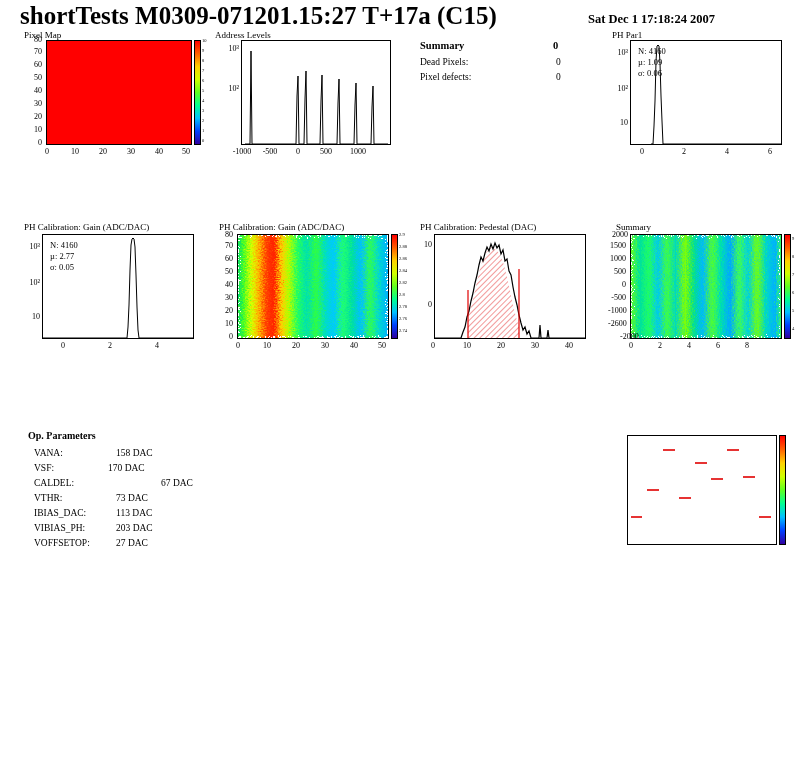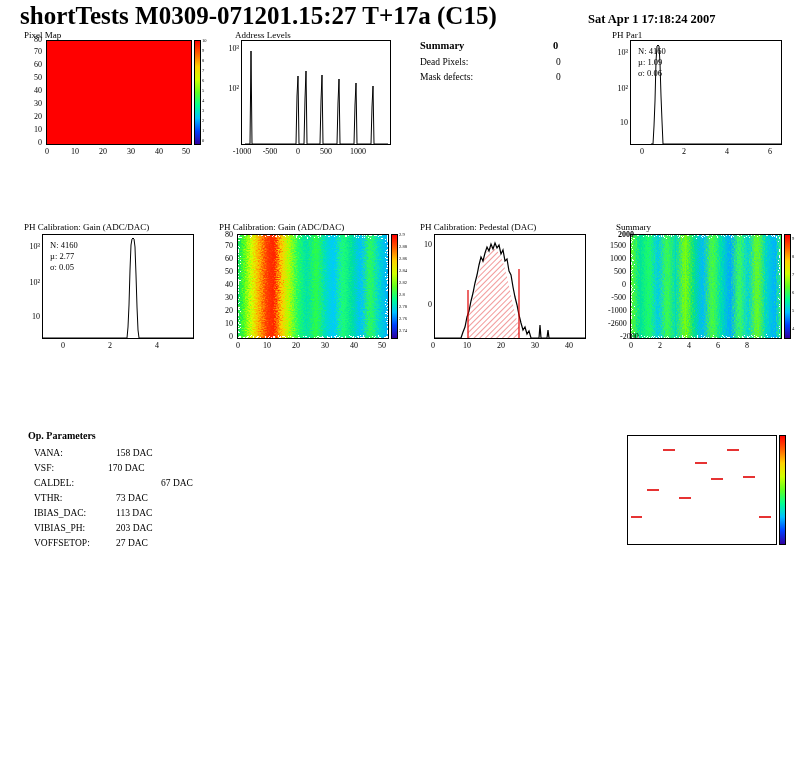--- a/index.html
+++ b/index.html
@@ -19,21 +19,21 @@
   .summary-title{font-size:10.5px;font-weight:bold;font-family:"Liberation Serif",serif;}
   .summary-row{font-size:9.5px;font-family:"Liberation Serif",serif;}
   .op-title{font-size:10px;font-weight:bold;font-family:"Liberation Serif",serif;}
   .op-row{font-size:9.5px;font-family:"Liberation Serif",serif;}
   svg{display:block;}
 </style>
 </head>
 <body>
 
 <div class="abs title">shortTests M0309-071201.15:27 T+17a (C15)</div>
-<div class="abs datestamp">Sat Apr  1 17:18:24 2007</div>
+<div class="abs datestamp">Sat Dec  1 17:18:24 2007</div>
 
 <div class="panel" style="left:20px;top:30px;width:175px;height:125px;">
   <div class="panel-title abs" style="left:4px;top:0px;">Pixel Map</div>
   <div class="frame" style="left:26px;top:10px;width:146px;height:105px;">
     <div style="position:absolute;left:0;top:0;right:0;bottom:0;background:#ff0000;"></div>
   </div>
 
   <div class="axlabel r" style="left:4px;top:108px;width:18px;">0</div>
   <div class="axlabel r" style="left:4px;top:95px;width:18px;">10</div>
   <div class="axlabel r" style="left:4px;top:82px;width:18px;">20</div>
@@ -59,41 +59,41 @@
   <div class="cbar-lab" style="left:182px;top:48px;">6</div>
   <div class="cbar-lab" style="left:182px;top:58px;">5</div>
   <div class="cbar-lab" style="left:182px;top:68px;">4</div>
   <div class="cbar-lab" style="left:182px;top:78px;">3</div>
   <div class="cbar-lab" style="left:182px;top:88px;">2</div>
   <div class="cbar-lab" style="left:182px;top:98px;">1</div>
   <div class="cbar-lab" style="left:182px;top:108px;">0</div>
 </div>
 
 <div class="panel" style="left:215px;top:30px;width:185px;height:125px;">
-  <div class="panel-title abs" style="left:20px;top:0px;">Address Levels</div>
+  <div class="panel-title abs" style="left:0;top:0px;">Address Levels</div>
   <div class="frame" style="left:26px;top:10px;width:150px;height:105px;">
     <svg width="148" height="103" viewBox="0 0 148 103">
       <polyline fill="none" stroke="#000" stroke-width="1" points="3,103 8,103 9,10 10,103 12,103 54,103 55,55 56,35 57,103 58,103 62,103 63,58 64,30 65,103 66,103 78,103 79,60 80,34 81,103 82,103 95,103 96,62 97,38 98,103 99,103 112,103 113,64 114,42 115,103 116,103 129,103 130,66 131,45 132,103 133,103 146,103"></polyline>
     </svg>
   </div>
   <div class="axlabel r" style="left:2px;top:54px;width:22px;font-size:8px;">10²</div>
   <div class="axlabel r" style="left:2px;top:14px;width:22px;font-size:8px;">10³</div>
   <div class="axlabel" style="left:11px;top:117px;width:32px;">-1000</div>
   <div class="axlabel" style="left:41px;top:117px;width:28px;">-500</div>
   <div class="axlabel" style="left:76px;top:117px;width:14px;">0</div>
   <div class="axlabel" style="left:99px;top:117px;width:24px;">500</div>
   <div class="axlabel" style="left:129px;top:117px;width:28px;">1000</div>
 </div>
 
 <div class="panel" style="left:420px;top:40px;width:160px;height:50px;">
   <div class="summary-title abs" style="left:0px;top:0px;">Summary</div>
   <div class="summary-title abs" style="left:133px;top:0px;">0</div>
   <div class="summary-row abs" style="left:0px;top:17px;">Dead Pixels:</div>
   <div class="summary-row abs" style="left:136px;top:17px;">0</div>
-  <div class="summary-row abs" style="left:0px;top:32px;">Mask defects:</div>
+  <div class="summary-row abs" style="left:0px;top:32px;">Pixel defects:</div>
   <div class="summary-row abs" style="left:136px;top:32px;">0</div>
 </div>
 
 <div class="panel" style="left:608px;top:30px;width:180px;height:125px;">
   <div class="panel-title abs" style="left:4px;top:0px;">PH Par1</div>
   <div class="frame" style="left:22px;top:10px;width:152px;height:105px;">
     <svg width="150" height="103" viewBox="0 0 150 103">
       <polyline fill="none" stroke="#000" stroke-width="1" points="20,103 22,103 23,85 24,60 25,20 26,5 27,4 28,5 29,22 30,55 31,80 32,103 34,103 150,103"></polyline>
     </svg>
   </div>
@@ -249,21 +249,21 @@
     </svg>
   </div>
   <div class="axlabel r" style="left:12px;top:110px;width:18px;">-2000</div>
   <div class="axlabel r" style="left:0px;top:97px;width:18px;">-2600</div>
   <div class="axlabel r" style="left:0px;top:84px;width:18px;">-1000</div>
   <div class="axlabel r" style="left:0px;top:71px;width:18px;">-500</div>
   <div class="axlabel r" style="left:0px;top:58px;width:18px;">0</div>
   <div class="axlabel r" style="left:0px;top:45px;width:18px;">500</div>
   <div class="axlabel r" style="left:0px;top:32px;width:18px;">1000</div>
   <div class="axlabel r" style="left:0px;top:19px;width:18px;">1500</div>
-  <div class="axlabel r" style="left:8px;top:8px;width:18px;font-weight:bold;">2000</div>
+  <div class="axlabel r" style="left:2px;top:8px;width:18px;">2000</div>
   <div class="axlabel" style="left:16px;top:119px;width:14px;">0</div>
   <div class="axlabel" style="left:45px;top:119px;width:14px;">2</div>
   <div class="axlabel" style="left:74px;top:119px;width:14px;">4</div>
   <div class="axlabel" style="left:103px;top:119px;width:14px;">6</div>
   <div class="axlabel" style="left:132px;top:119px;width:14px;">8</div>
   <div class="axlabel" style="left:160px;top:119px;width:14px;"></div>
   <div class="cbar" style="left:176px;top:12px;width:7px;height:105px;background:linear-gradient(to top,#3000a0,#0040ff,#00c0ff,#00ff90,#60ff20,#d0ff00,#ffd000,#ff6000,#ff0000);"></div>
   <div class="cbar-lab" style="left:184px;top:14px;">9</div>
   <div class="cbar-lab" style="left:184px;top:32px;">8</div>
   <div class="cbar-lab" style="left:184px;top:50px;">7</div>

